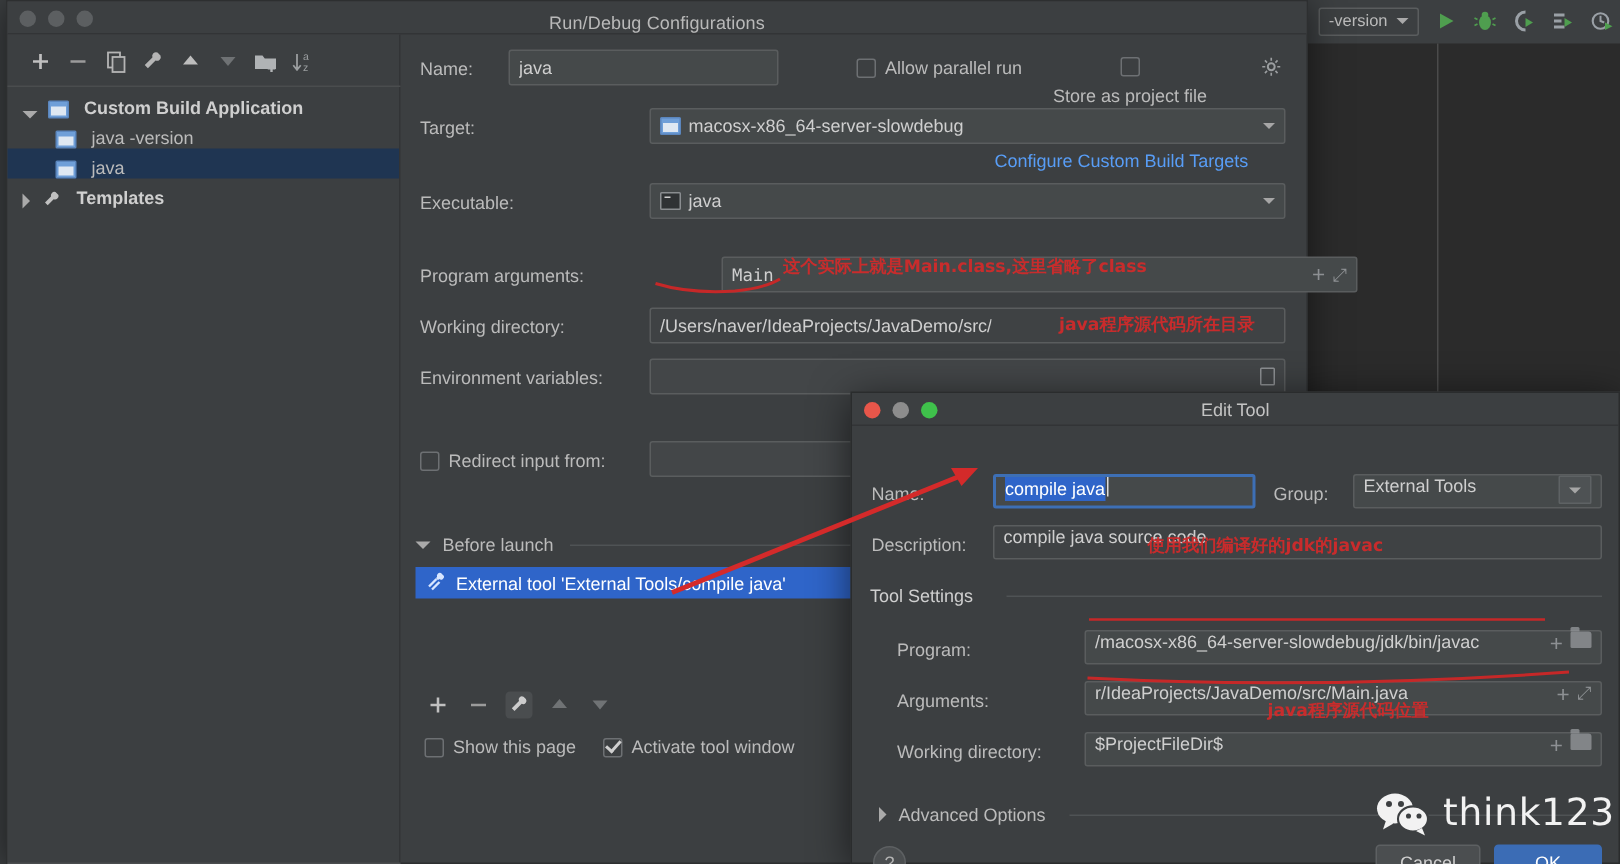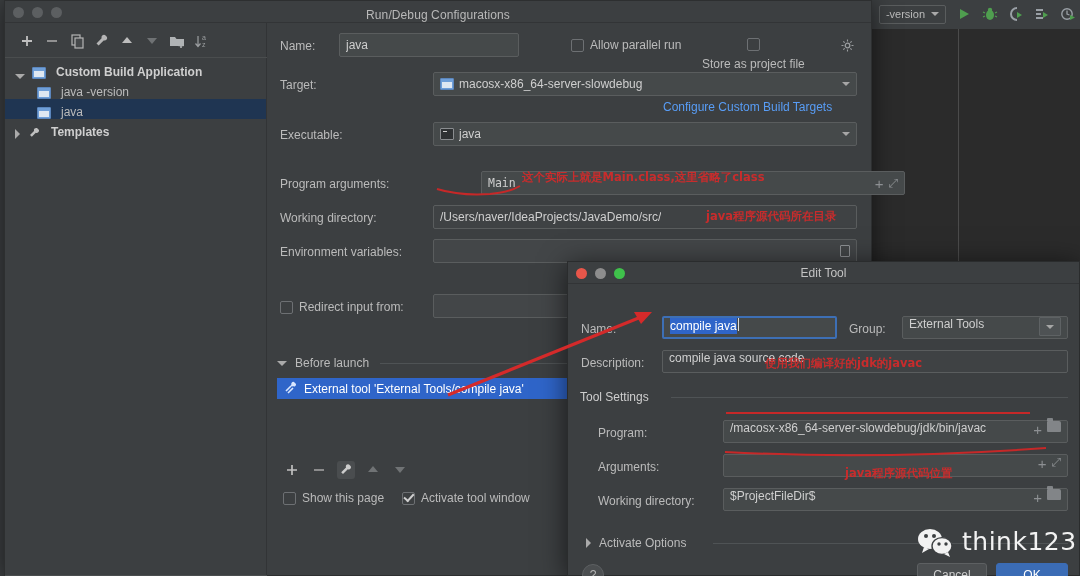--- a/index.html
+++ b/index.html
@@ -497,34 +497,35 @@
 
       <div class="lbl" style="left:30px; top:142px;">Program:</div>
       <div class="et-field" style="left:155px; top:136px; width:345px;">
         <span class="ftext mono">/macosx-x86_64-server-slowdebug/jdk/bin/javac</span>
         <span class="plus-adorn">+</span>
         <span class="folder-adorn"></span>
       </div>
 
       <div class="lbl" style="left:30px; top:176px;">Arguments:</div>
       <div class="et-field" style="left:155px; top:170px; width:345px;">
+        <span class="ftext mono">r/IdeaProjects/JavaDemo/src/Main.java</span>
         <span class="plus-adorn">+</span>
         <span class="expand-adorn">⤢</span>
       </div>
 
       <div class="lbl" style="left:30px; top:210px;">Working directory:</div>
       <div class="et-field" style="left:155px; top:204px; width:345px;">
         <span class="ftext">$ProjectFileDir$</span>
         <span class="plus-adorn">+</span>
         <span class="folder-adorn"></span>
       </div>
 
       <div class="sec-head" style="left:18px; top:252px;">
         <span class="twisty-right"></span>
-        <span>Activate Options</span>
+        <span>Advanced Options</span>
       </div>
       <div class="ts-line" style="left:145px; top:259px; width:355px;"></div>
 
       <div style="position:absolute; left:14px; top:280px; width:22px; height:22px; border-radius:50%; background:#4b4e50; border:1px solid #5d6062; display:flex;align-items:center;justify-content:center; color:#b5b5b5; font-size:12px;">
         <span>?</span>
       </div>
       <div style="position:absolute; left:349px; top:279px; width:70px; height:24px; border-radius:3px; background:#4b4e50; border:1px solid #5d6062; display:flex;align-items:center;justify-content:center; color:#cfcfcf; font-size:12px;">
         <span>Cancel</span>
       </div>
       <div style="position:absolute; left:428px; top:279px; width:72px; height:24px; border-radius:3px; background:#3b6cb5; border:1px solid #3b6cb5; display:flex;align-items:center;justify-content:center; color:#ffffff; font-size:12px;">

